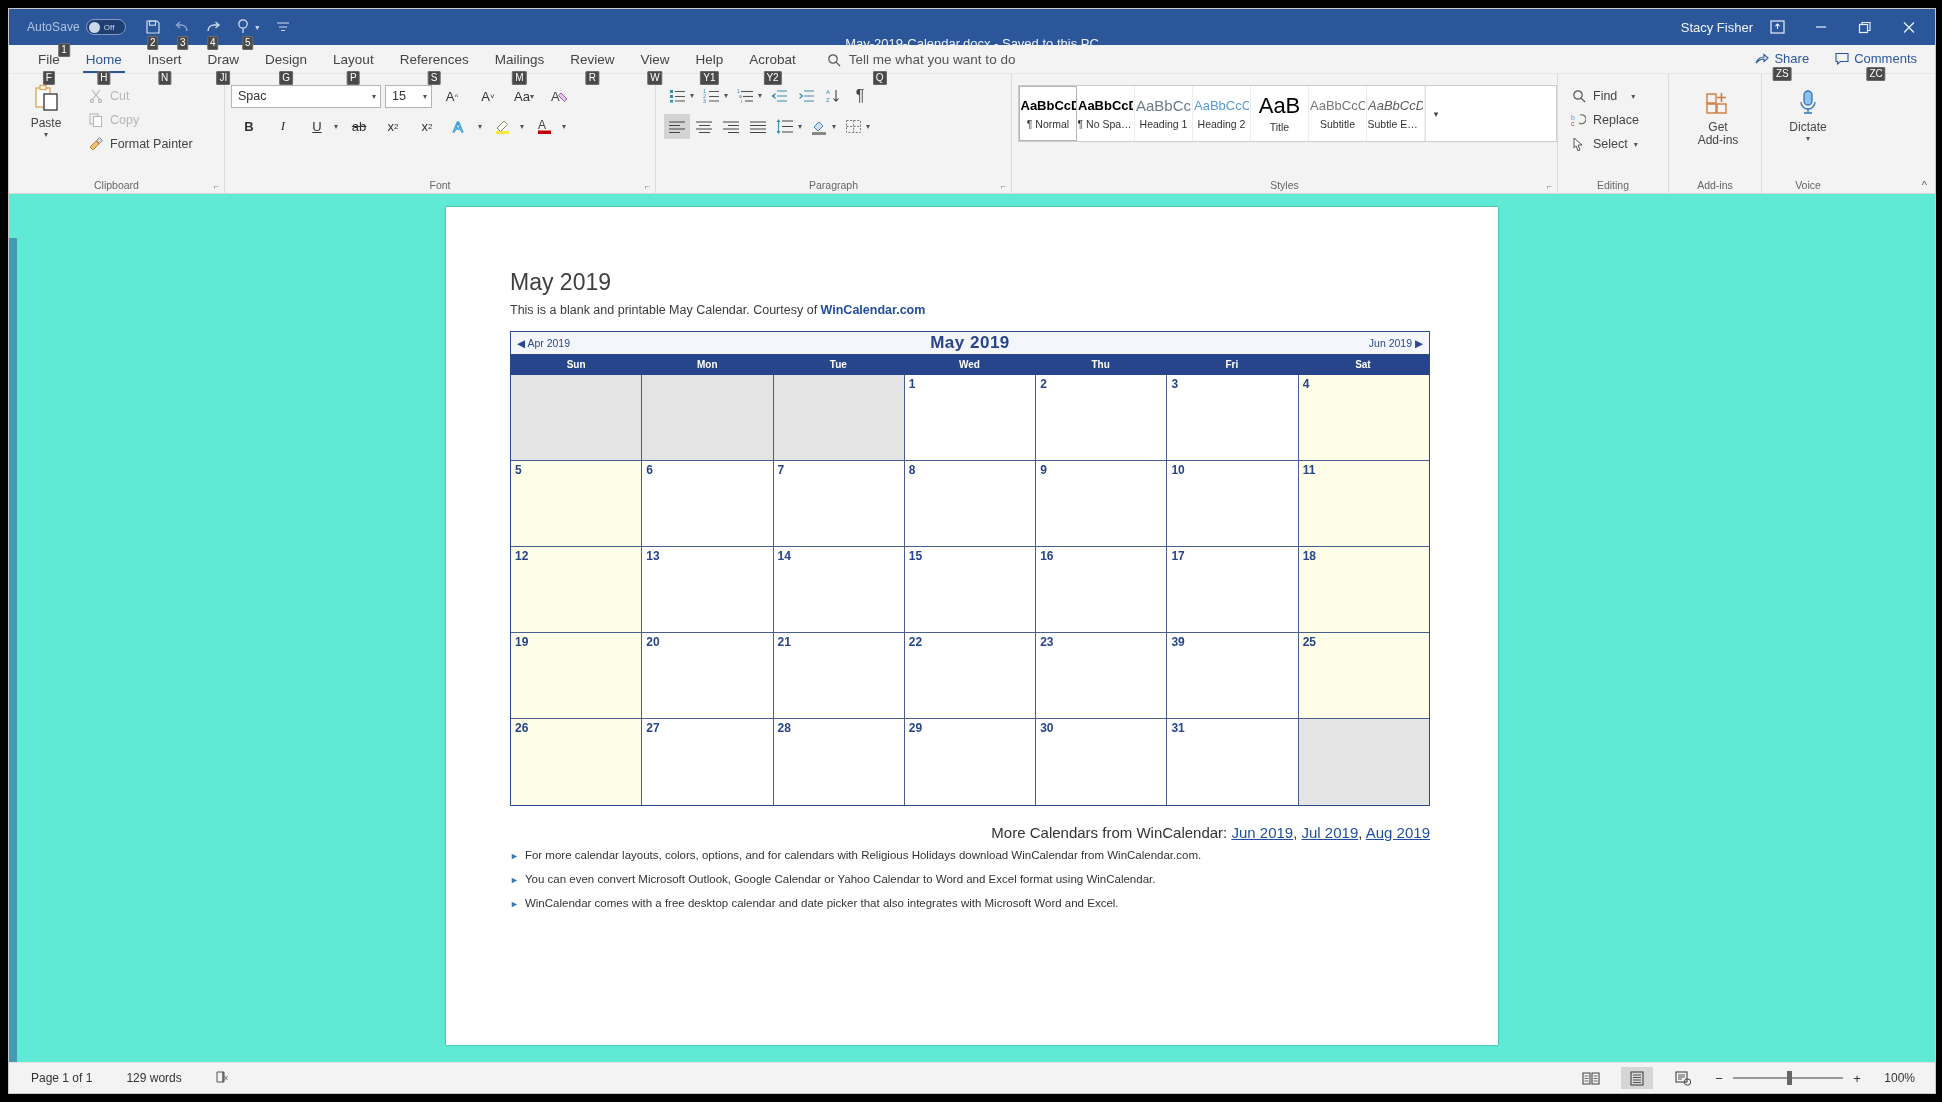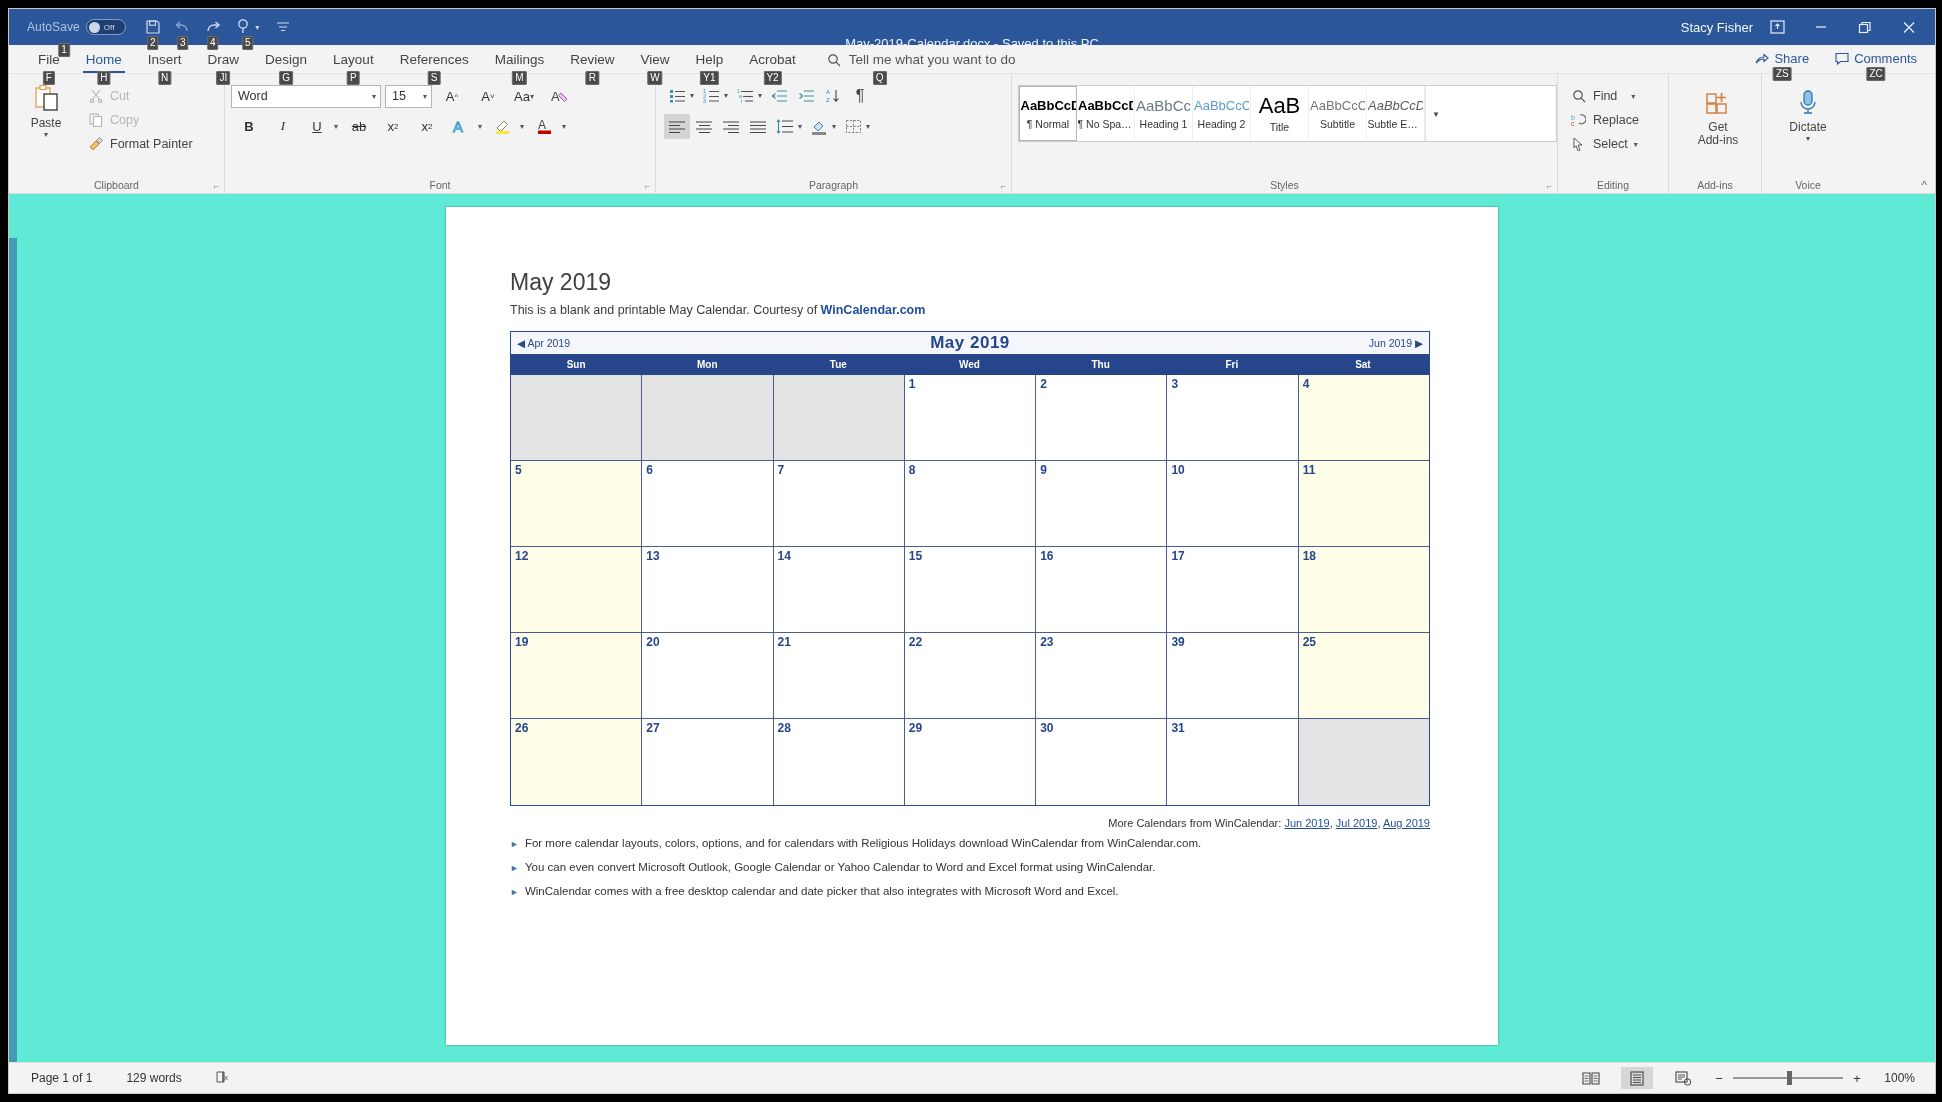--- a/index.html
+++ b/index.html
@@ -198,21 +198,21 @@
     box-sizing:border-box;position:relative;background:#fff;
   }
   .cal-cell:last-child{border-right:none;}
   .cal-week:last-child .cal-cell{border-bottom:none;}
   .cal-cell.weekend{background:#fdfde8;}
   .cal-cell.blank{background:#e4e4e4;}
   .cal-num{
     position:absolute;left:4px;top:2px;font-size:12px;font-weight:bold;color:#26458a;
   }
   .cal-foot{
-    width:920px;text-align:right;font-size:11px;color:#333;margin-top:11px;
+    width:920px;text-align:right;font-size:15px;color:#333;margin-top:18px;
   }
   .cal-foot a{color:#1f4e9c;text-decoration:underline;}
   .created{margin-top:20px;font-size:12px;color:#333;}
   .created .lnk{color:#2f7fa8;}
   .bullets{margin-top:8px;}
   .bline{font-size:11.5px;color:#333;margin-bottom:9px;display:flex;gap:6px;align-items:flex-start;}
   .bline .tri{color:#3b77b5;font-size:9px;line-height:15px;}
 
   
   .statusbar{
@@ -437,21 +437,21 @@
           </div>
         </div>
       </div>
       <div class="glabel">Clipboard</div>
       <div class="dlg">⌐</div>
     </div>
 
     <div class="rgroup" style="width:430px">
       <div class="fontrow1">
         <div class="fontbox">
-          <span>Word</span>
+          <span>Spac</span>
           <span class="caret">▾</span>
         </div>
         <div class="sizebox">
           <span>15</span>
           <span class="caret">▾</span>
         </div>
         <div class="fbtn">A<sup style="font-size:8px">^</sup></div>
         <div class="fbtn">A<sup style="font-size:8px">˅</sup></div>
         <div class="fbtn">Aa <span class="caret">▾</span></div>
         <div class="fbtn">

